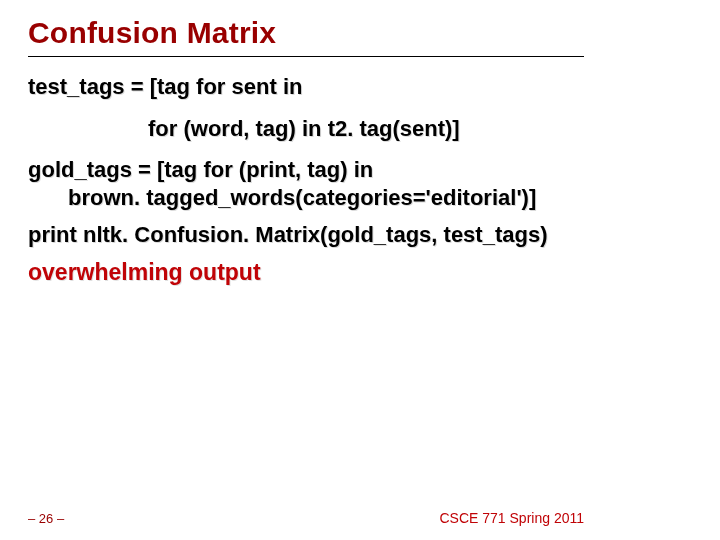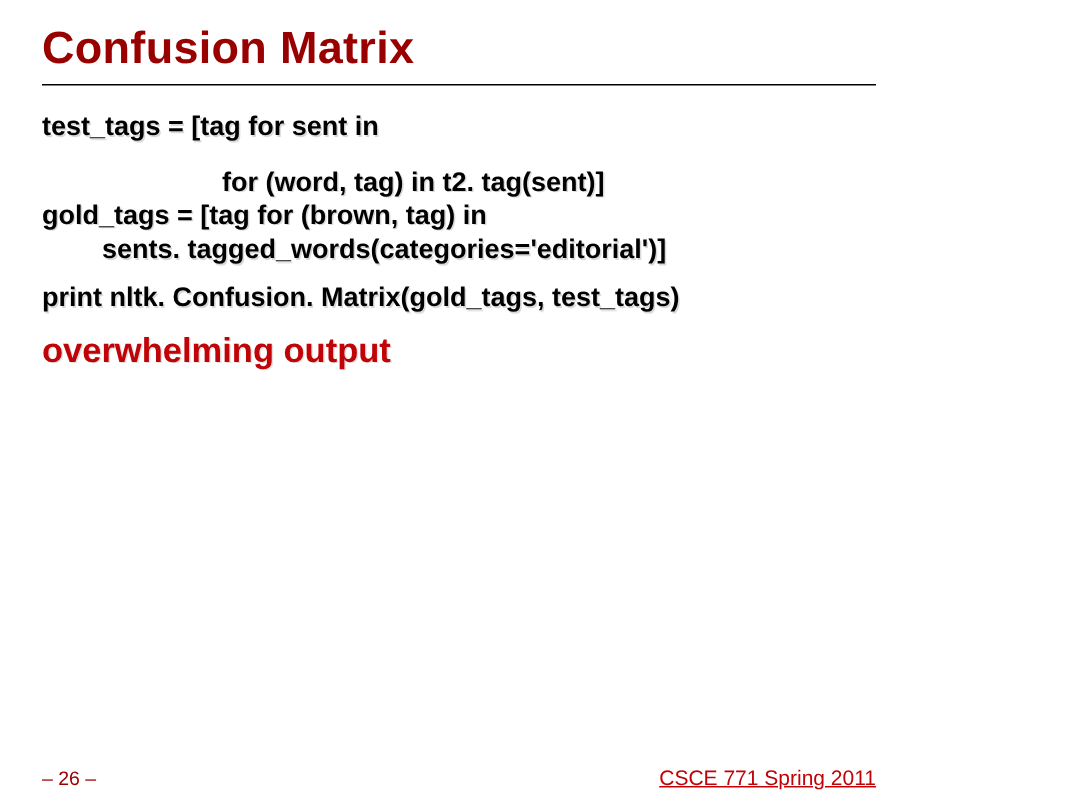--- a/index.html
+++ b/index.html
@@ -1,41 +1,41 @@
 <!DOCTYPE html>
 <html><head>
 <meta charset="utf-8">
 <style>
   * { margin: 0; padding: 0; box-sizing: border-box; }
   html, body { width: 720px; height: 540px; background: #fff; font-family: Arial, Helvetica, sans-serif; }
   .slide { position: relative; width: 612px; height: 540px; padding: 16px 28px 20px 28px; }
   .title { color: #900; font-size: 30px; font-weight: bold; padding-bottom: 6px; border-bottom: 1px solid #000; margin-bottom: 16px; letter-spacing: 0.2px; }
-  .body-line { font-size: 18px; font-weight: bold; color: #000; line-height: 1.25; text-shadow: 1px 1px 0 rgba(0,0,0,0.15); }
+  .body-line { font-size: 22px; font-weight: bold; color: #000; line-height: 1.25; text-shadow: 1px 1px 0 rgba(0,0,0,0.15); }
   .bl1, .bl3, .bl4 { padding-left: 0; }
   .bl-sub { padding-left: 40px; }
-  .bl2 { padding-left: 120px; margin-top: 14px; }
+  .bl2 { padding-left: 120px; margin-top: 14px; margin-bottom: 14px; }
   .emph { color: #c00306; font-weight: bold; font-size: 23px; text-shadow: 1px 1px 0 rgba(0,0,0,0.12); margin-top: 10px; }
   .gap { height: 10px; }
   .footer { position: absolute; left: 28px; right: 28px; bottom: 14px; display: flex; justify-content: space-between; align-items: center; }
   .page { color: #900; font-size: 13px; }
-  .course { color: #c00306; font-size: 14px; text-decoration: underline; }
+  .course { color: #c00306; font-size: 14px; }
 </style>
 </head>
 <body>
 
 <div class="slide">
 
   <div class="title">Confusion Matrix</div>
 
   <div class="body-line bl1">test_tags = [tag for sent in</div>
 
   <div class="body-line bl2">for (word, tag) in t2. tag(sent)]</div>
 
-  <div class="body-line bl3">gold_tags = [tag for (brown, tag) in</div>
-  <div class="body-line bl-sub">sents. tagged_words(categories='editorial')]</div>
+  <div class="body-line bl3">gold_tags = [tag for (print, tag) in</div>
+  <div class="body-line bl-sub">brown. tagged_words(categories='editorial')]</div>
 
   <div class="gap"></div>
 
   <div class="body-line bl4">print nltk. Confusion. Matrix(gold_tags, test_tags)</div>
 
   <div class="emph">overwhelming output</div>
 
   <div class="footer">
     <span class="page">– 26 –</span>
     <span class="course">CSCE 771 Spring 2011</span>

